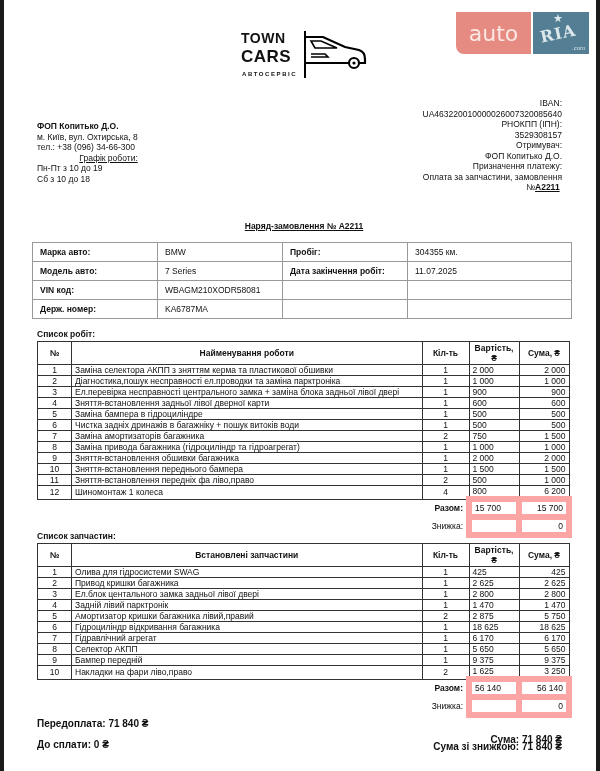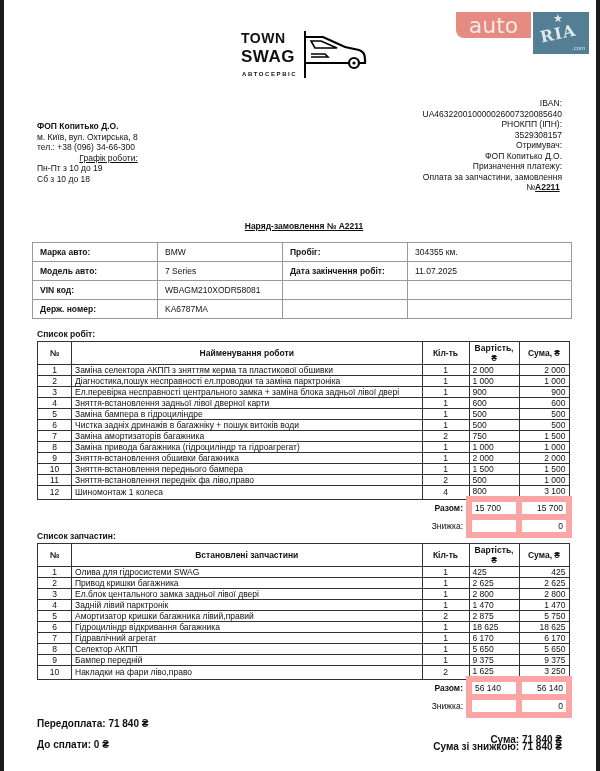--- a/index.html
+++ b/index.html
@@ -7,21 +7,21 @@
   .page { position: absolute; left: 4px; top: 0; width: 592px; height: 771px; background: #fff; }
 
   
   .logo { position: absolute; left: 237px; top: 30px; width: 130px; height: 50px; }
   .logo .town { position: absolute; left: 0; top: 0; font-weight: bold; font-size: 14px; line-height: 17px; letter-spacing: 0.5px; }
   .logo .cars { position: absolute; left: 0; top: 18px; font-weight: bold; font-size: 17px; line-height: 17px; letter-spacing: 0.5px; }
   .logo .sub { position: absolute; left: 1px; top: 41px; font-size: 6px; font-weight: bold; letter-spacing: 1.6px; }
   .logo svg { position: absolute; left: 62px; top: 1px; }
 
   .autoria { position: absolute; left: 452px; top: 12px; width: 134px; height: 42px; display: flex; }
-  .autoria .a1 { width: 75px; height: 26px; background: #e58b82; border-radius: 0 0 0 8px; color: #fbe7e3; font-size: 22px; display: flex; align-items: center; justify-content: center; font-family: "DejaVu Sans", sans-serif; }
+  .autoria .a1 { width: 75px; height: 42px; background: #e58b82; border-radius: 0 0 0 8px; color: #fbe7e3; font-size: 22px; display: flex; align-items: center; justify-content: center; font-family: "DejaVu Sans", sans-serif; }
   .autoria .a2 { width: 56px; height: 42px; margin-left: 2px; background: #547e93; color: #dce8ec; position: relative; }
   .autoria .ria { position: absolute; left: 7px; top: 12px; font-family: "DejaVu Serif", serif; font-weight: bold; font-size: 16px; transform: rotate(-12deg); letter-spacing: 1px; }
   .autoria .star { position: absolute; left: 20px; top: 0px; font-size: 11px; }
   .autoria .com { position: absolute; right: 4px; bottom: 3px; font-size: 6px; font-style: italic; }
 
   
   .left-info { position: absolute; left: 33px; top: 121px; font-size: 8.5px; line-height: 10.5px; }
   .left-info .b { font-weight: bold; }
   .left-info .u { text-decoration: underline; text-align: right; }
 
@@ -58,21 +58,21 @@
 
   .footer { position: absolute; font-size: 10px; font-weight: bold; }
 </style>
 </head>
 <body>
 
 <div class="page">
 
   <div class="logo">
     <div class="town">TOWN</div>
-    <div class="cars">SWAG</div>
+    <div class="cars">CARS</div>
     <div class="sub">АВТОСЕРВІС</div>
     <svg width="64" height="48" viewBox="0 0 64 48">
       <line x1="2" y1="0" x2="2" y2="47" stroke="#000" stroke-width="2"></line>
       <path d="M3 6 L20 6 L42 16 L56 19 Q62 21 62 28 L62 32 L56 32 M46 32 L3 32" fill="none" stroke="#000" stroke-width="2.2"></path>
       <path d="M8 10 L18 10 L34 17 L12 17 Z" fill="none" stroke="#000" stroke-width="1.6"></path>
       <path d="M8 23 L22 23 L25 26 L8 26" fill="none" stroke="#000" stroke-width="1.6"></path>
       <circle cx="51" cy="32" r="5" fill="#fff" stroke="#000" stroke-width="2.2"></circle>
       <circle cx="51" cy="32" r="1.6" fill="#000"></circle>
     </svg>
   </div>
@@ -225,21 +225,21 @@
           <td>Зняття-встановлення передніх фа ліво,право</td>
           <td class="c">2</td>
           <td>500</td>
           <td class="r">1 000</td>
         </tr>
         <tr>
           <td class="c">12</td>
           <td>Шиномонтаж 1 колеса</td>
           <td class="c">4</td>
           <td>800</td>
-          <td class="r">3 100</td>
+          <td class="r">6 200</td>
         </tr>
       </tbody>
     <tfoot>
       <tr class="sum">
         <td></td>
           <td></td>
         <td class="lab">Разом:</td>
         <td class="box">15 700</td>
         <td class="box r">15 700</td>
       </tr>

